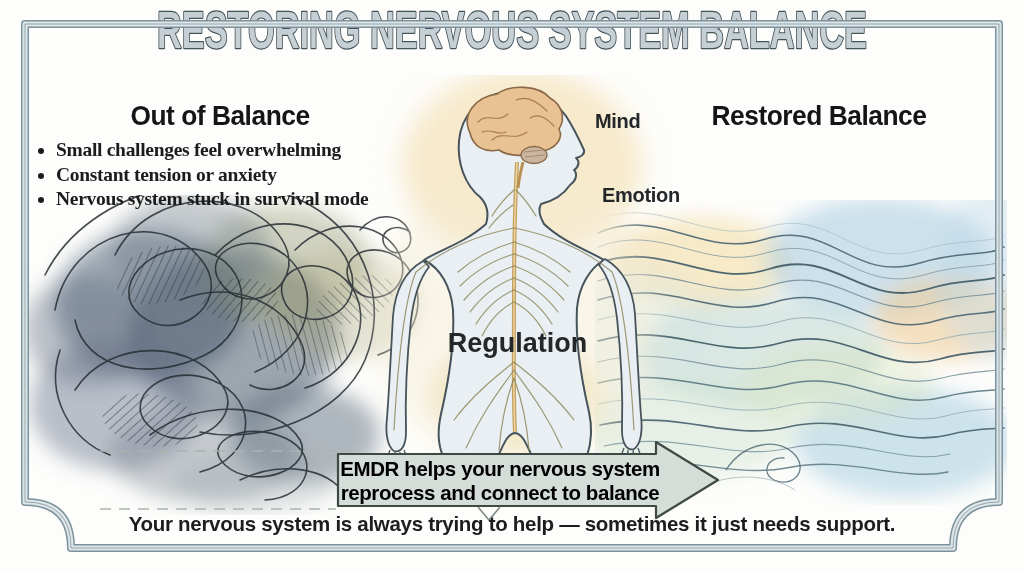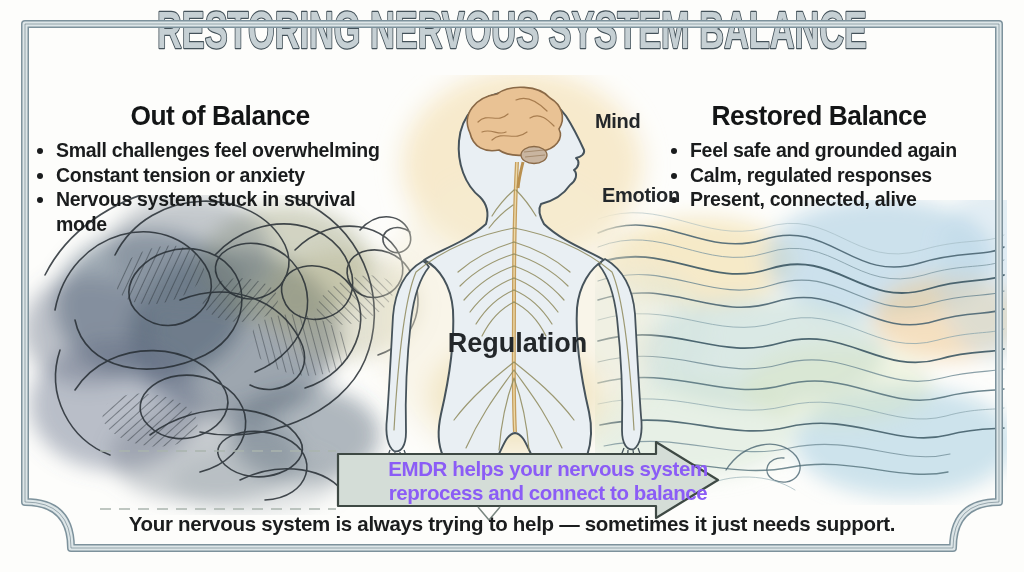--- a/index.html
+++ b/index.html
@@ -15,33 +15,34 @@
   
   .panel{width:380px;}
   .panel h2{
     margin:0 0 6px 0;text-align:center;font-size:28px;font-weight:bold;
     letter-spacing:-0.5px;color:#131516;transform:scaleX(.94);transform-origin:center;
   }
   .panel ul{
     margin:0;padding-left:26px;list-style:disc;
     font-size:19.5px;font-weight:bold;line-height:24.5px;color:#1a1c1d;
     letter-spacing:-0.3px;
+    font-family:Liberation Serif, serif;
   }
   .panel.right{width:310px;}
   
   .fig-label{font-size:20px;font-weight:bold;color:#23272a;letter-spacing:-0.3px;padding-left:34px;}
   .fig-message{
     width:160px;text-align:center;font-size:16.5px;font-weight:bold;
     line-height:1.28;color:#26292b;letter-spacing:-0.2px;
   }
   .fig-regulation{font-size:27px;font-weight:bold;color:#23272a;}
   
   .arrow-text{
     width:320px;text-align:center;font-size:20.5px;font-weight:bold;
-    line-height:1.16;color:#8b5cf6;letter-spacing:-0.4px;padding-left:48px;
+    line-height:1.16;color:#000000;letter-spacing:-0.4px;
   }
   
   .footer{
     left:0;top:512px;width:1024px;text-align:center;
     font-size:20.5px;font-weight:bold;color:#1b1d1e;letter-spacing:-0.3px;
   }
 </style>
 </head>
 <body>
 
@@ -194,25 +195,20 @@
     <h2>Out of Balance</h2>
     <ul>
       <li>Small challenges feel overwhelming</li>
       <li>Constant tension or anxiety</li>
       <li>Nervous system stuck in survival mode</li>
     </ul>
   </div>
 
   <div class="abs panel right" style="left:664px;top:100px;">
     <h2>Restored Balance</h2>
-    <ul>
-      <li>Feel safe and grounded again</li>
-      <li>Calm, regulated responses</li>
-      <li>Present, connected, alive</li>
-    </ul>
   </div>
 
   <div class="abs fig-label" style="left:561px;top:110px;">Mind</div>
   <div class="abs fig-label" style="left:568px;top:184px;">Emotion</div>
   <div class="abs fig-regulation" style="left:440px;top:328px;width:155px;text-align:center;">Regulation</div>
 
   <div class="abs footer">Your nervous system is always trying to help — sometimes it just needs support.</div>
 
   <svg class="abs" style="left:0;top:0;pointer-events:none;" width="1024" height="572" viewBox="0 0 1024 572">
     <g fill="none" stroke-linejoin="round">

